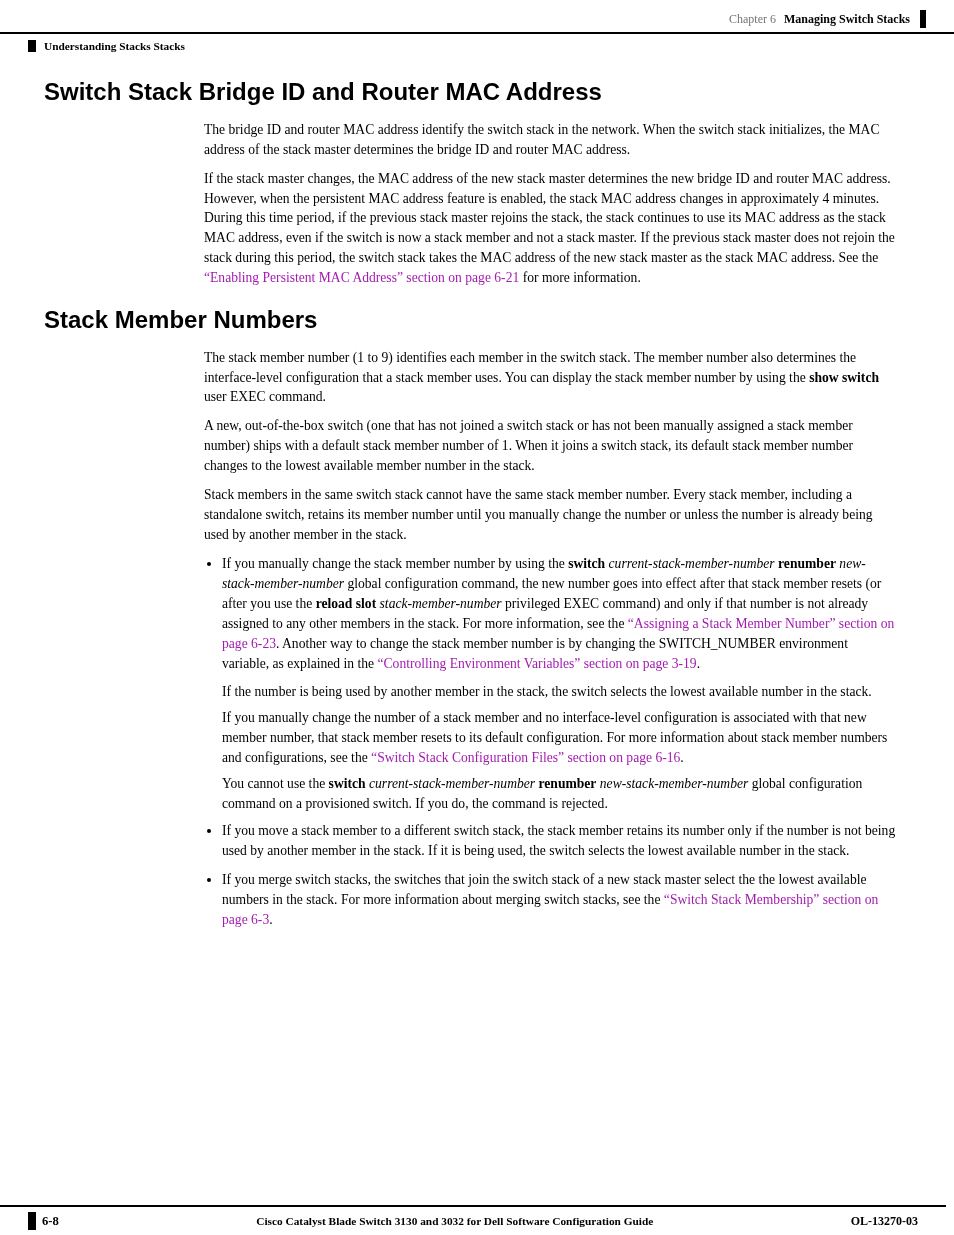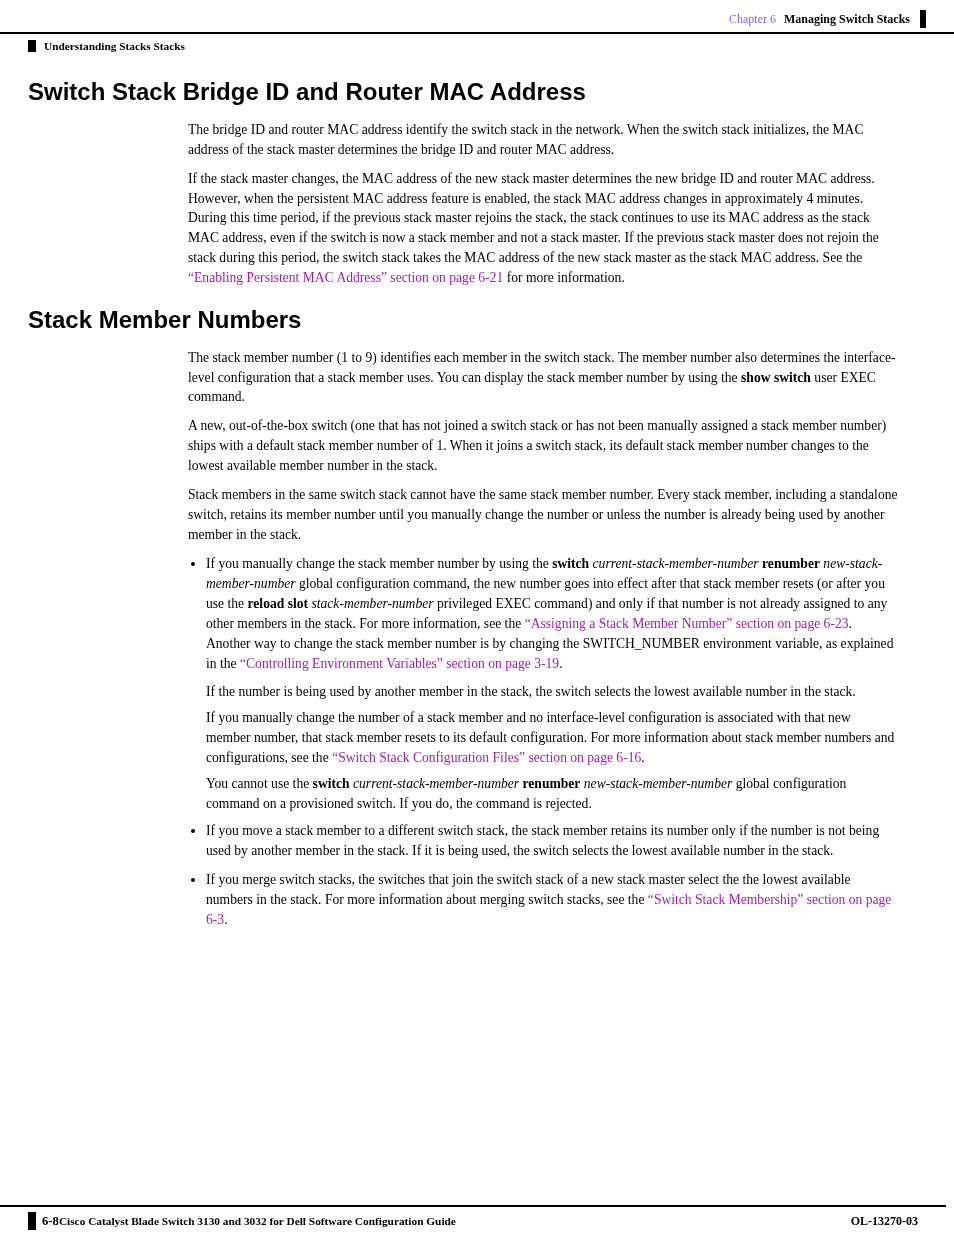--- a/index.html
+++ b/index.html
@@ -25,21 +25,21 @@
       display: flex;
       justify-content: flex-end;
       align-items: center;
       padding: 10px 28px 4px 28px;
       border-bottom: 2px solid #000;
       margin-bottom: 4px;
     }
     .header-chapter {
       font-size: 9pt;
       font-weight: normal;
-      color: #8b5cf6;
+      color: #737373;
     }
     .header-title {
       font-size: 9pt;
       font-weight: bold;
       color: #000;
       margin-left: 8px;
     }
     .header-bar {
       width: 6px;
       height: 18px;
@@ -85,21 +85,21 @@
     
     .body-block {
       margin-left: 160px;
       margin-right: 28px;
       font-size: 10.2pt;
       line-height: 1.45;
       margin-bottom: 10px;
     }
 
     .section-wrapper {
-      margin-left: 0;
+      margin-left: 16px;
       margin-right: 0;
     }
 
     a, .link {
       color: #a21caf;
       text-decoration: none;
     }
 
     
     .bullet-list {
@@ -130,21 +130,21 @@
       right: 8px;
       border-top: 2px solid #000;
       padding: 5px 28px;
       display: flex;
       align-items: center;
       justify-content: space-between;
     }
     .footer-center {
       font-size: 8.5pt;
       font-weight: bold;
-      text-align: left;
+      text-align: center;
       flex: 1;
     }
     .footer-page-left {
       display: flex;
       align-items: center;
     }
     .footer-bar-left {
       width: 8px;
       height: 18px;
       background: #000;

